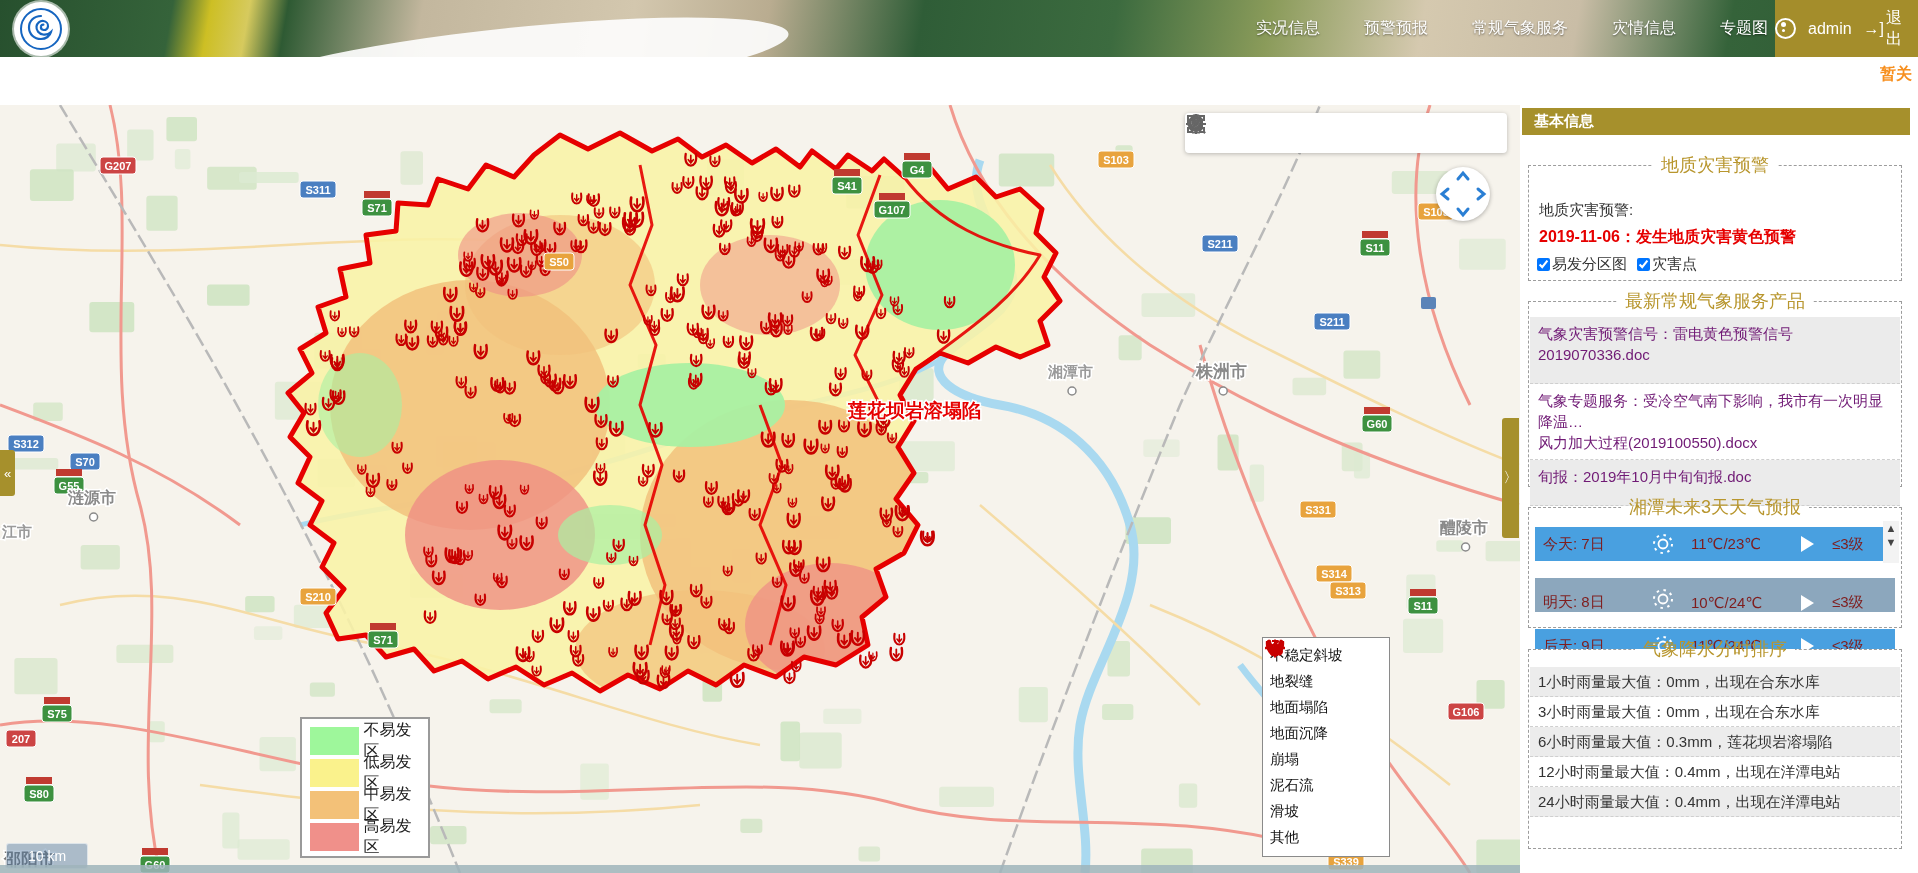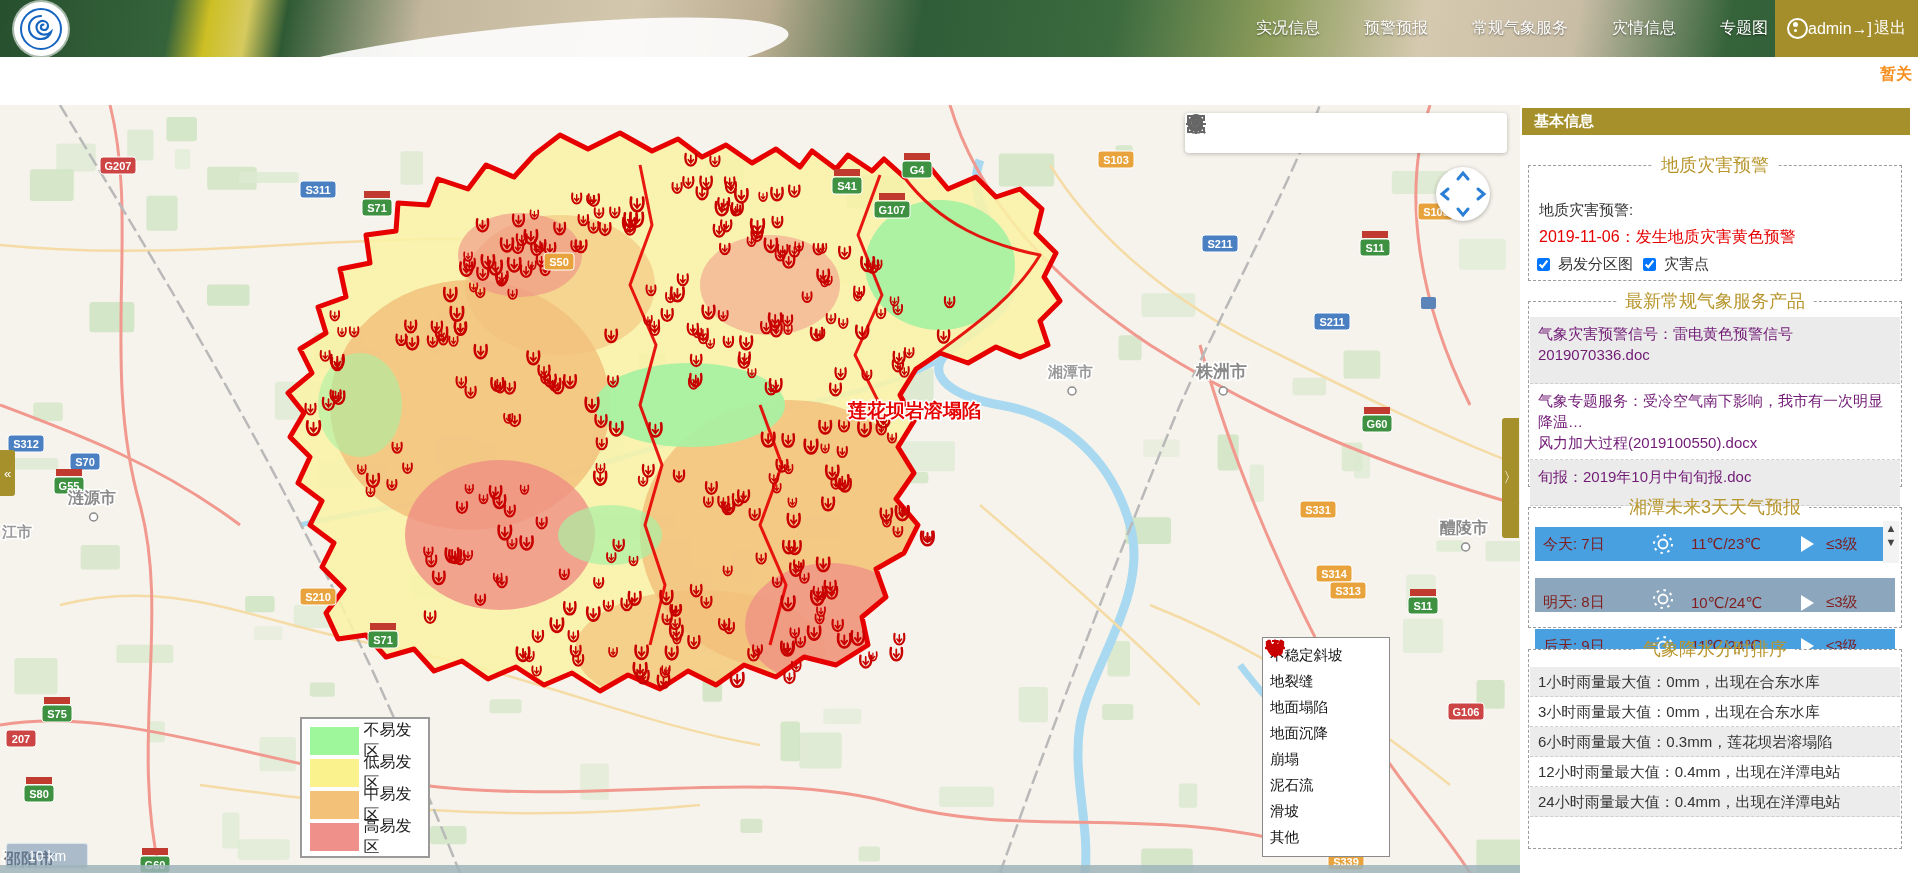--- a/index.html
+++ b/index.html
@@ -13,21 +13,21 @@
         #d5c9af 74%,#c9bda6 82%,#35633a 90%,#2e5a33 100%);}
   .header-swoosh{position:absolute;left:230px;top:28px;width:560px;height:70px;background:#fdfdfd;
     border-radius:50%;transform:rotate(-6deg);opacity:.92;}
   .logo{position:absolute;left:14px;top:2px;width:54px;height:54px;border-radius:50%;
     background:#fff;box-shadow:0 0 0 2px rgba(255,255,255,.6);}
   .site-title{position:absolute;left:104px;top:11px;color:#fff;font-size:30px;font-weight:bold;
     letter-spacing:2px;text-shadow:0 1px 3px rgba(0,0,0,.45);}
   .topnav{position:absolute;right:150px;top:0;height:57px;display:flex;align-items:center;gap:44px;}
   .topnav .nav-item{color:#fff;font-size:16px;text-shadow:0 1px 2px rgba(0,0,0,.5);cursor:pointer;white-space:nowrap;}
   .userbox{position:absolute;right:0;top:0;width:143px;height:57px;background:#a48d2b;color:#fff;
-    display:flex;align-items:center;justify-content:center;gap:0;font-size:16px;}
+    display:flex;align-items:center;justify-content:center;gap:12px;font-size:16px;}
   .userbox .uicon{display:inline-block;width:17px;height:17px;border:2px solid #fff;border-radius:50%;
     position:relative;}
   .userbox .uicon::after{content:"";position:absolute;left:4px;top:2px;width:5px;height:5px;border-radius:50%;background:#fff;box-shadow:0 6px 0 -1px #fff;}
   .logout{display:flex;align-items:center;gap:2px;cursor:pointer;}
   .marquee{position:absolute;right:0;top:64px;width:38px;height:24px;overflow:hidden;
     color:#f78f1e;font-size:16px;font-weight:bold;white-space:nowrap;}
   
   .map{position:absolute;left:0;top:105px;width:1520px;height:788px;background:#f6f3ec;overflow:hidden;}
   .map svg{position:absolute;left:0;top:0;}
   .map-toolbar{position:absolute;left:1185px;top:8px;width:322px;height:40px;background:#fff;
@@ -54,36 +54,36 @@
     font-size:14px;display:flex;align-items:center;justify-content:center;cursor:pointer;border-radius:3px 0 0 3px;}
   .bottom-strip{position:absolute;left:0;top:760px;width:1520px;height:8px;background:#9fb4bb;opacity:.85;}
   
   .sidebar{position:absolute;left:1522px;top:105px;width:388px;height:755px;background:#fff;}
   .sb-title{position:absolute;left:0;top:3px;width:100%;height:27px;background:#a6902c;color:#fff;
     font-size:15px;font-weight:bold;display:flex;align-items:center;padding-left:12px;box-sizing:border-box;}
   fieldset{border:1px dashed #9d9d9d;margin:0;position:absolute;left:6px;width:374px;padding:0;box-sizing:border-box;background:#fff;}
   legend{margin:0 auto;padding:0 8px;color:#b8962e;font-size:18px;}
   .fs-warning{top:48px;height:128px;}
   .warn-line1{position:absolute;left:10px;top:24px;font-size:15px;color:#333;}
-  .warn-alert{position:absolute;left:10px;top:50px;font-size:16px;color:#e60000;}
+  .warn-alert{position:absolute;left:10px;top:50px;font-size:16px;color:#e60000;font-weight:bold;}
   .warn-checks{position:absolute;left:8px;top:78px;font-size:15px;color:#333;display:flex;gap:10px;align-items:center;}
-  .warn-checks label{display:flex;align-items:center;gap:8px;}
+  .warn-checks label{display:flex;align-items:center;gap:2px;}
   .warn-checks input{margin:0;width:13px;height:13px;}
   .fs-products{top:184px;height:198px;}
   .doc-list{position:absolute;left:1px;top:4px;right:1px;}
   .doc-item{font-size:15px;color:#701a75;padding:6px 8px;border-bottom:1px dashed #cfcfcf;line-height:21px;cursor:pointer;}
   .doc-item.alt{background:#ebebeb;}
   .doc-item.tall{padding-bottom:18px;}
   .fs-forecast{top:390px;height:133px;}
   .wx-rows{position:absolute;left:6px;right:6px;top:8px;}
   .wx-row{height:34px;margin-bottom:17px;display:flex;align-items:center;color:#7f1d1d;font-size:15px;cursor:pointer;position:relative;}
   .wx-row .d{width:92px;padding-left:8px;}
   .wx-row .sun{width:56px;display:flex;justify-content:center;}
   .wx-row .t{width:110px;}
-  .wx-row .wind{display:flex;align-items:center;gap:12px;}
+  .wx-row .wind{display:flex;align-items:center;gap:18px;}
   .wx-row .tri{width:0;height:0;border-left:13px solid #fff;border-top:8px solid transparent;border-bottom:8px solid transparent;}
   .wx-scroll{position:absolute;right:2px;top:2px;width:16px;height:42px;background:#f3f3f3;
     display:flex;flex-direction:column;align-items:center;font-size:11px;color:#444;line-height:14px;}
   .wx-scroll span{cursor:pointer;}
   .fs-rain{top:532px;height:212px;}
   .rain-rows{position:absolute;left:1px;right:1px;top:6px;}
   .rain-row{font-size:15px;color:#333;padding:5px 8px;border-bottom:1px dashed #cfcfcf;line-height:19px;cursor:pointer;}
   .rain-row.alt{background:#ececec;}
   svg text{font-family:"Liberation Sans","DejaVu Sans",sans-serif;}
 </style>

